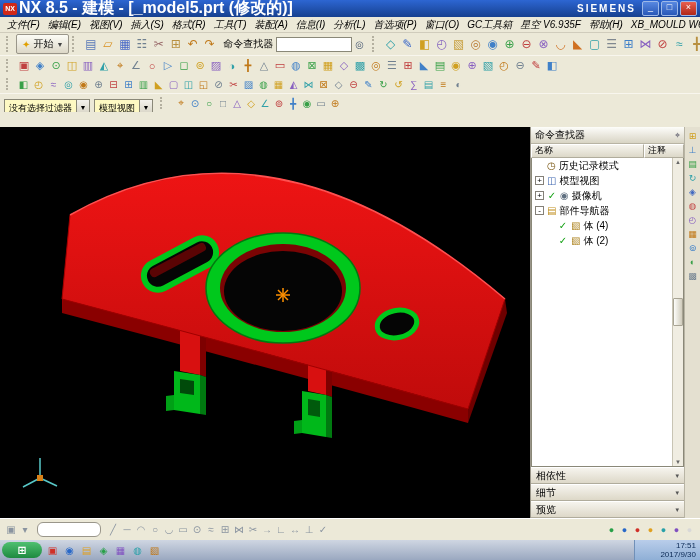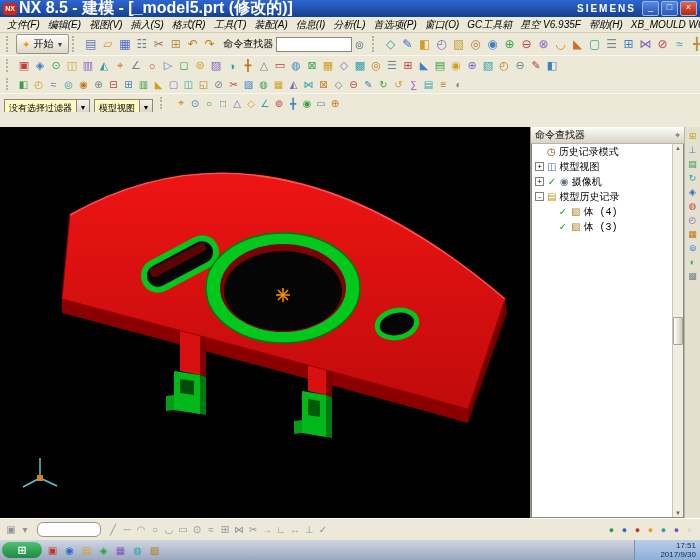--- a/index.html
+++ b/index.html
@@ -73,21 +73,21 @@
     border-bottom-color:#b0ac9c;font-size:9px;padding:0 3px;box-sizing:border-box;line-height:11px;white-space:nowrap;}
   .col-name{flex:1;}
   .col-note{width:40px;}
   .nav-tree{flex:1;background:#fff;border:1px solid #8a8878;border-top:none;position:relative;overflow:hidden;}
   .tree-row{height:15px;display:flex;align-items:center;gap:3px;}
   .expander{width:9px;height:9px;border:1px solid #848078;background:#fff;font-size:8px;line-height:7px;
     text-align:center;flex:none;box-sizing:border-box;}
   .exp-spacer{width:9px;flex:none;}
   .tree-check{color:#12a012;font-size:10px;font-weight:bold;width:10px;flex:none;text-align:center;}
   .tree-icon{font-size:10px;flex:none;}
-  .tree-label{font-size:10px;white-space:nowrap;font-family:Liberation Mono, monospace;}
+  .tree-label{font-size:10px;white-space:nowrap;}
   .tree-scroll{position:absolute;right:0;top:0;bottom:0;width:11px;background:#f0ede2;border-left:1px solid #c8c4b4;
     display:flex;flex-direction:column;align-items:center;justify-content:space-between;padding:1px 0;box-sizing:border-box;}
   .scroll-arrow{font-size:6px;color:#666;}
   .scroll-thumb{width:8px;height:26px;background:linear-gradient(90deg,#fdfdfa,#d0ccbc);
     border:1px solid #a8a494;border-radius:1px;}
   .nav-sections{flex:none;}
   .section-row{height:17px;background:linear-gradient(#f6f4ee,#ddd8c8);border-top:1px solid #fff;
     border-bottom:1px solid #b0ac9c;display:flex;align-items:center;padding:0 5px;box-sizing:border-box;}
   .section-label{font-size:10px;}
   .section-chevron{margin-left:auto;font-size:7px;color:#555;}
@@ -359,20 +359,24 @@
         <rect x="37" y="348" width="6" height="6" fill="#d88018" stroke="none"></rect>
       </g>
     </svg>
   </div>
 
   <div class="navigator">
     <div class="nav-header">
       <span class="nav-title">命令查找器</span>
       <span class="pin">⌖</span>
     </div>
+    <div class="nav-cols">
+      <span class="colcell col-name">名称</span>
+      <span class="colcell col-note">注释</span>
+    </div>
     <div class="nav-tree">
       <div>
           <div class="tree-row" style="padding-left: 3px;">
             <span class="exp-spacer"></span>
             <span class="tree-icon" style="color: rgb(128, 96, 32);">◷</span>
             <span class="tree-label">历史记录模式</span>
           </div>
           <div class="tree-row" style="padding-left: 3px;">
             <span class="expander">+</span>
             <span class="tree-icon" style="color: rgb(64, 104, 176);">◫</span>
@@ -380,41 +384,55 @@
           </div>
           <div class="tree-row" style="padding-left: 3px;">
             <span class="expander">+</span>
             <span class="tree-check">✓</span>
             <span class="tree-icon" style="color: rgb(96, 112, 128);">◉</span>
             <span class="tree-label">摄像机</span>
           </div>
           <div class="tree-row" style="padding-left: 3px;">
             <span class="expander">-</span>
             <span class="tree-icon" style="color: rgb(192, 144, 32);">▤</span>
-            <span class="tree-label">模型历史记录</span>
+            <span class="tree-label">部件导航器</span>
           </div>
           <div class="tree-row" style="padding-left: 14px;">
             <span class="exp-spacer"></span>
             <span class="tree-check">✓</span>
             <span class="tree-icon" style="color: rgb(176, 136, 40);">▧</span>
             <span class="tree-label">体 (4)</span>
           </div>
           <div class="tree-row" style="padding-left: 14px;">
             <span class="exp-spacer"></span>
             <span class="tree-check">✓</span>
             <span class="tree-icon" style="color: rgb(176, 136, 40);">▧</span>
-            <span class="tree-label">体 (3)</span>
+            <span class="tree-label">体 (2)</span>
           </div>
         </div>
       <div class="tree-scroll">
         <span class="scroll-arrow">▲</span>
         <span class="scroll-thumb"></span>
         <span class="scroll-arrow">▼</span>
       </div>
     </div>
+    <div class="nav-sections">
+        <div class="section-row">
+          <span class="section-label">相依性</span>
+          <span class="section-chevron">▾</span>
+        </div>
+        <div class="section-row">
+          <span class="section-label">细节</span>
+          <span class="section-chevron">▾</span>
+        </div>
+        <div class="section-row">
+          <span class="section-label">预览</span>
+          <span class="section-chevron">▾</span>
+        </div>
+      </div>
   </div>
 
   <div class="rightstrip">
       <span class="icon i13" style="color: rgb(208, 160, 32);">⊞</span>
       <span class="icon i13" style="color: rgb(64, 128, 200);">⊥</span>
       <span class="icon i13" style="color: rgb(56, 160, 72);">▤</span>
       <span class="icon i13" style="color: rgb(48, 160, 168);">↻</span>
       <span class="icon i13" style="color: rgb(64, 104, 192);">◈</span>
       <span class="icon i13" style="color: rgb(192, 64, 64);">◍</span>
       <span class="icon i13" style="color: rgb(136, 96, 192);">◴</span>

